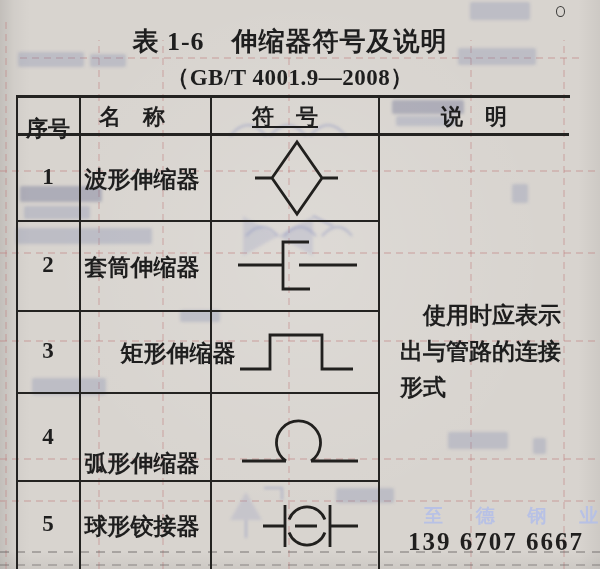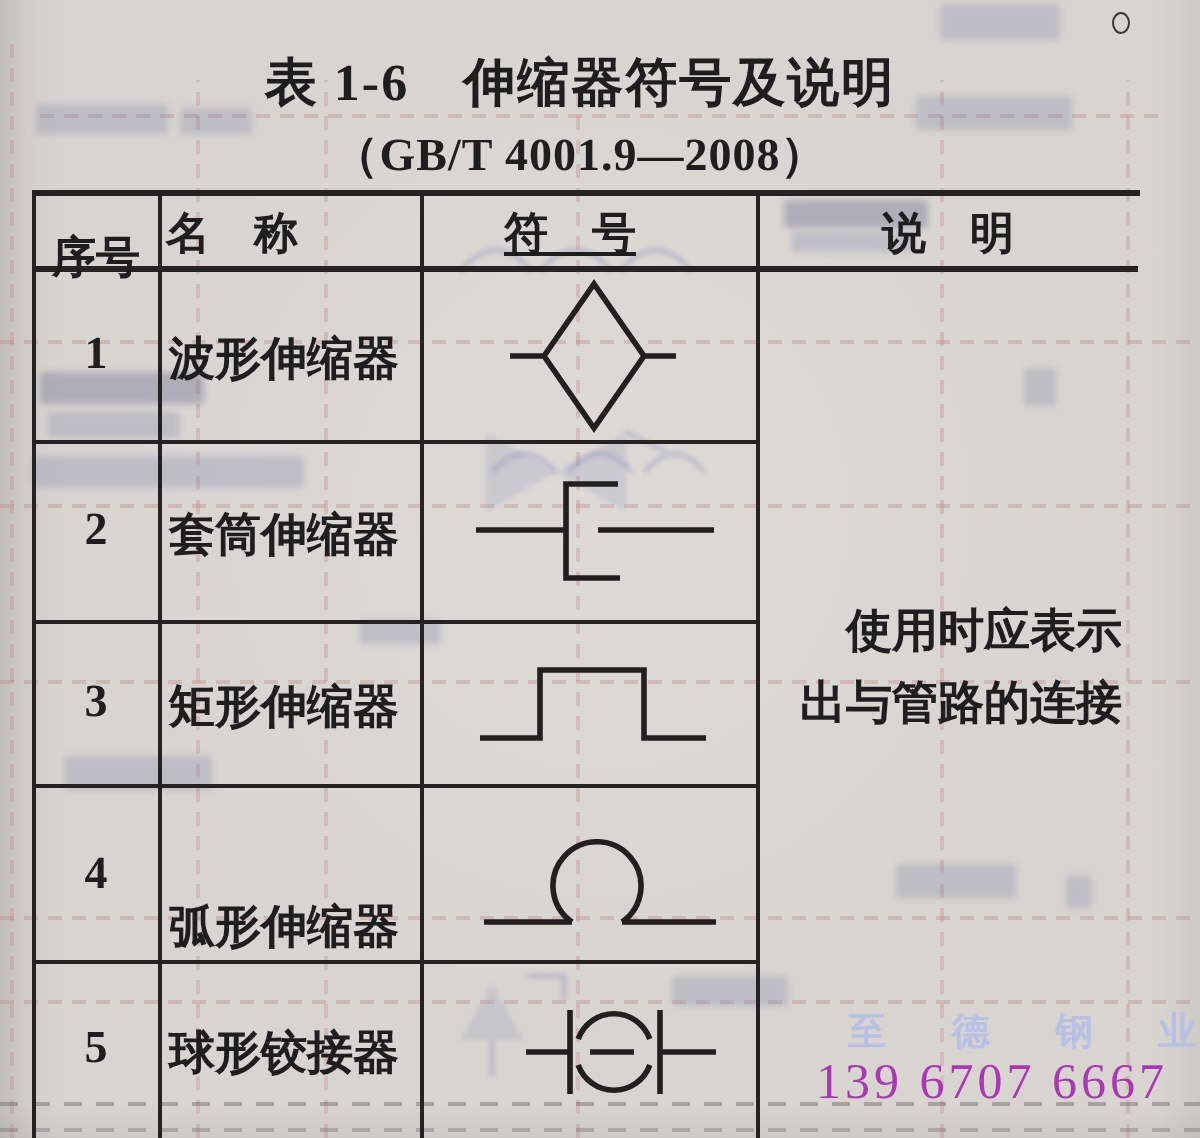--- a/index.html
+++ b/index.html
@@ -30,22 +30,22 @@
     letter-spacing:0px;white-space:nowrap;}
   .note{position:absolute;left:400px;top:298px;width:172px;font-size:23px;font-weight:600;
     line-height:36px;}
   .note .ln{white-space:nowrap;}
   .note .indent{padding-left:23px;}
   svg.sym{position:absolute;overflow:visible;}
   svg.sym path{fill:none;stroke:#21201e;stroke-width:2.8;stroke-linecap:butt;stroke-linejoin:miter;}
   
   .wm-co{position:absolute;left:424px;top:503px;font-size:19px;font-weight:bold;
     letter-spacing:14px;color:#b5c0e8;white-space:nowrap;opacity:0.9;}
-  .wm-ph{position:absolute;left:408px;top:528px;font-size:25px;font-weight:normal;
-    letter-spacing:2px;color:#a21caf;white-space:nowrap;opacity:0.85;}
+  .wm-ph{position:absolute;left:408px;top:528px;font-size:25px;font-weight:bold;
+    letter-spacing:2px;color:#000000;white-space:nowrap;opacity:0.85;}
   
   .smudge{position:absolute;background:rgba(120,128,172,0.28);filter:blur(1.6px);border-radius:2px;}
   .smudge.dark{background:rgba(95,100,140,0.35);}
   .pinkline-h{position:absolute;height:1.5px;
     background:repeating-linear-gradient(90deg, rgba(190,120,120,0.30) 0 7px, rgba(190,120,120,0) 7px 12px);}
   .pinkline-v{position:absolute;width:1.5px;
     background:repeating-linear-gradient(0deg, rgba(190,120,120,0.28) 0 7px, rgba(190,120,120,0) 7px 12px);}
   .greydash{position:absolute;height:2px;
     background:repeating-linear-gradient(90deg, rgba(90,85,85,0.38) 0 9px, rgba(90,85,85,0) 9px 16px);}
   .bleed-svg{position:absolute;overflow:visible;filter:blur(1.4px);opacity:0.5;}
@@ -117,54 +117,55 @@
 <div class="tline" style="left:16px;top:95px;width:2px;height:474px;"></div>
 <div class="tline" style="left:79px;top:95px;width:2px;height:474px;"></div>
 <div class="tline" style="left:210px;top:95px;width:2px;height:474px;"></div>
 <div class="tline" style="left:378px;top:95px;width:2px;height:474px;"></div>
 <div class="tline" style="left:16px;top:220px;width:364px;height:2px;"></div>
 <div class="tline" style="left:16px;top:310px;width:364px;height:2px;"></div>
 <div class="tline" style="left:16px;top:392px;width:364px;height:2px;"></div>
 <div class="tline" style="left:16px;top:480px;width:364px;height:2px;"></div>
 
 <div class="hcell" style="left:16px;width:64px;margin-top:12px;">序号</div>
-<div class="hcell" style="left:66px;width:100px;">名　称</div>
+<div class="hcell" style="left:82px;width:100px;">名　称</div>
 <div class="hcell" style="left:212px;width:146px;text-decoration:underline;">符　号</div>
 <div class="hcell" style="left:380px;width:188px;">说　明</div>
 
 <div class="num" style="top:164px;">1</div>
 <div class="name" style="top:164px;">波形伸缩器</div>
 <svg class="sym" style="left:245px;top:136px;" width="100" height="84" viewBox="0 0 100 84">
   <path d="M10 42 H27 M27 42 L52 6 L77 42 L52 78 Z M77 42 H93"></path>
 </svg>
 
 <div class="num" style="top:252px;">2</div>
 <div class="name" style="top:252px;">套筒伸缩器</div>
 <svg class="sym" style="left:235px;top:238px;" width="125" height="55" viewBox="0 0 125 55">
   <path d="M3 27 H48 M74 4 H48 V51 H75 M64 27 H122"></path>
 </svg>
 
 <div class="num" style="top:338px;">3</div>
-<div class="name" style="top:338px;">矩形伸缩器</div>
+<div class="name" style="top:338px;margin-left:36px;">矩形伸缩器</div>
 <svg class="sym" style="left:237px;top:330px;" width="120" height="44" viewBox="0 0 120 44">
   <path d="M3 39 H33 V5 H85 V39 H116"></path>
 </svg>
 
 <div class="num" style="top:424px;">4</div>
 <div class="name" style="top:448px;">弧形伸缩器</div>
 <svg class="sym" style="left:239px;top:413px;" width="122" height="52" viewBox="0 0 122 52">
   <path d="M3 48 H47 M47 48 A22 22 0 1 1 72 48 M72 48 H119"></path>
 </svg>
 
 <div class="num" style="top:511px;">5</div>
 <div class="name" style="top:511px;">球形铰接器</div>
 <svg class="sym" style="left:258px;top:498px;" width="122" height="58" viewBox="0 0 122 58">
   <path d="M5 28 H27 M27 7 V49 M37 28 H59 M72 7 V49 M72 28 H100"></path>
   <path d="M31.1 21.5 A19 19 0 0 1 66.9 21.5 M31.1 34.5 A19 19 0 0 0 66.9 34.5"></path>
 </svg>
 
 <div class="note">
   <div class="ln indent">使用时应表示</div>
   <div class="ln">出与管路的连接</div>
+  <div class="ln">形式</div>
 </div>
 
 <div class="wm-co">至 德 钢 业</div>
 <div class="wm-ph">139 6707 6667</div>
 
 </body></html>

